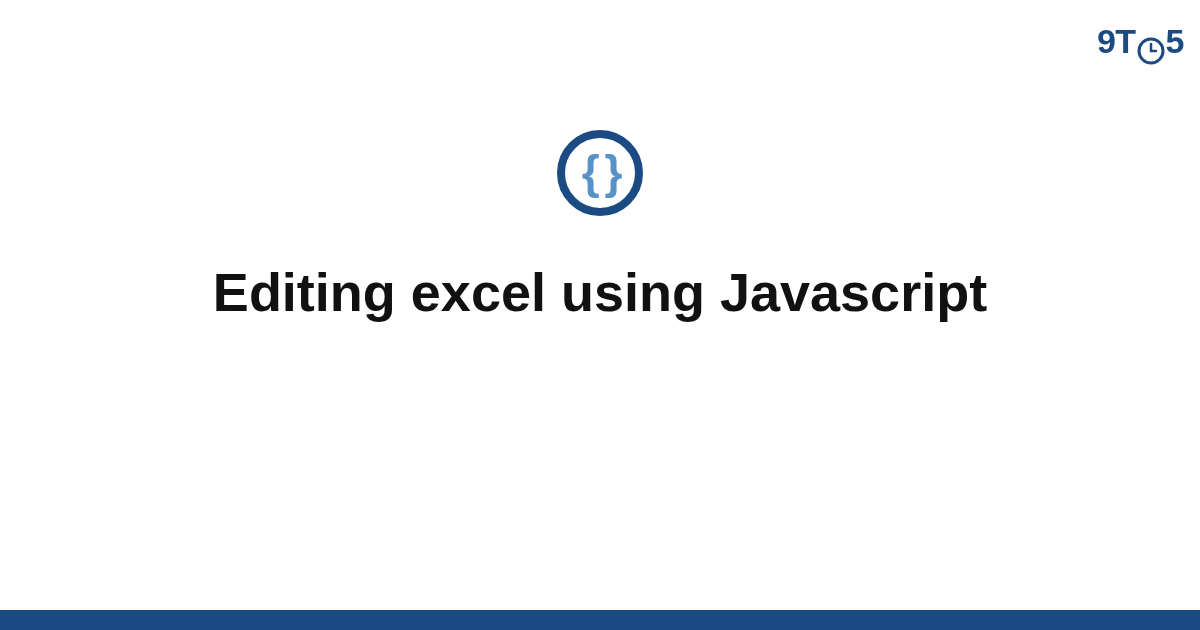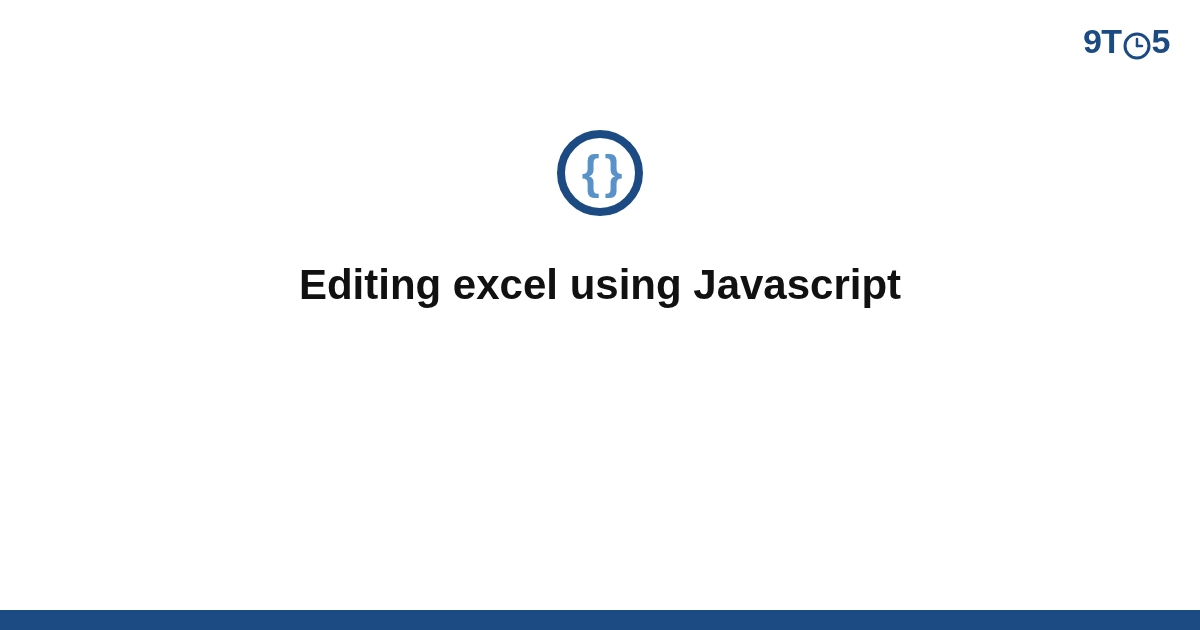--- a/index.html
+++ b/index.html
@@ -11,23 +11,23 @@
       width: 1200px;
       height: 630px;
       background: #ffffff;
       font-family: Arial, Helvetica, sans-serif;
       position: relative;
       overflow: hidden;
     }
     .logo-wrapper {
       position: absolute;
       top: 22px;
-      right: 30px;
+      right: 16px;
       display: flex;
-      align-items: center;
+      align-items: flex-end;
       font-weight: 600;
       letter-spacing: -0.5px;
     }
     .logo-9t {
       color: #1b4b82;
       font-size: 34px;
       font-weight: 700;
     }
     .logo-clock {
       display: inline-flex;
@@ -72,21 +72,21 @@
       font-size: 46px;
       font-weight: 700;
       letter-spacing: -4px;
       font-family: Arial, sans-serif;
       line-height: 1;
       position: relative;
       top: -1px;
     }
     .title {
       color: #111111;
-      font-size: 42px;
+      font-size: 54px;
       font-weight: 700;
       text-align: center;
       line-height: 1.2;
       padding: 0 40px;
     }
     .footer-bar {
       position: absolute;
       bottom: 0;
       left: 0;
       right: 0;

